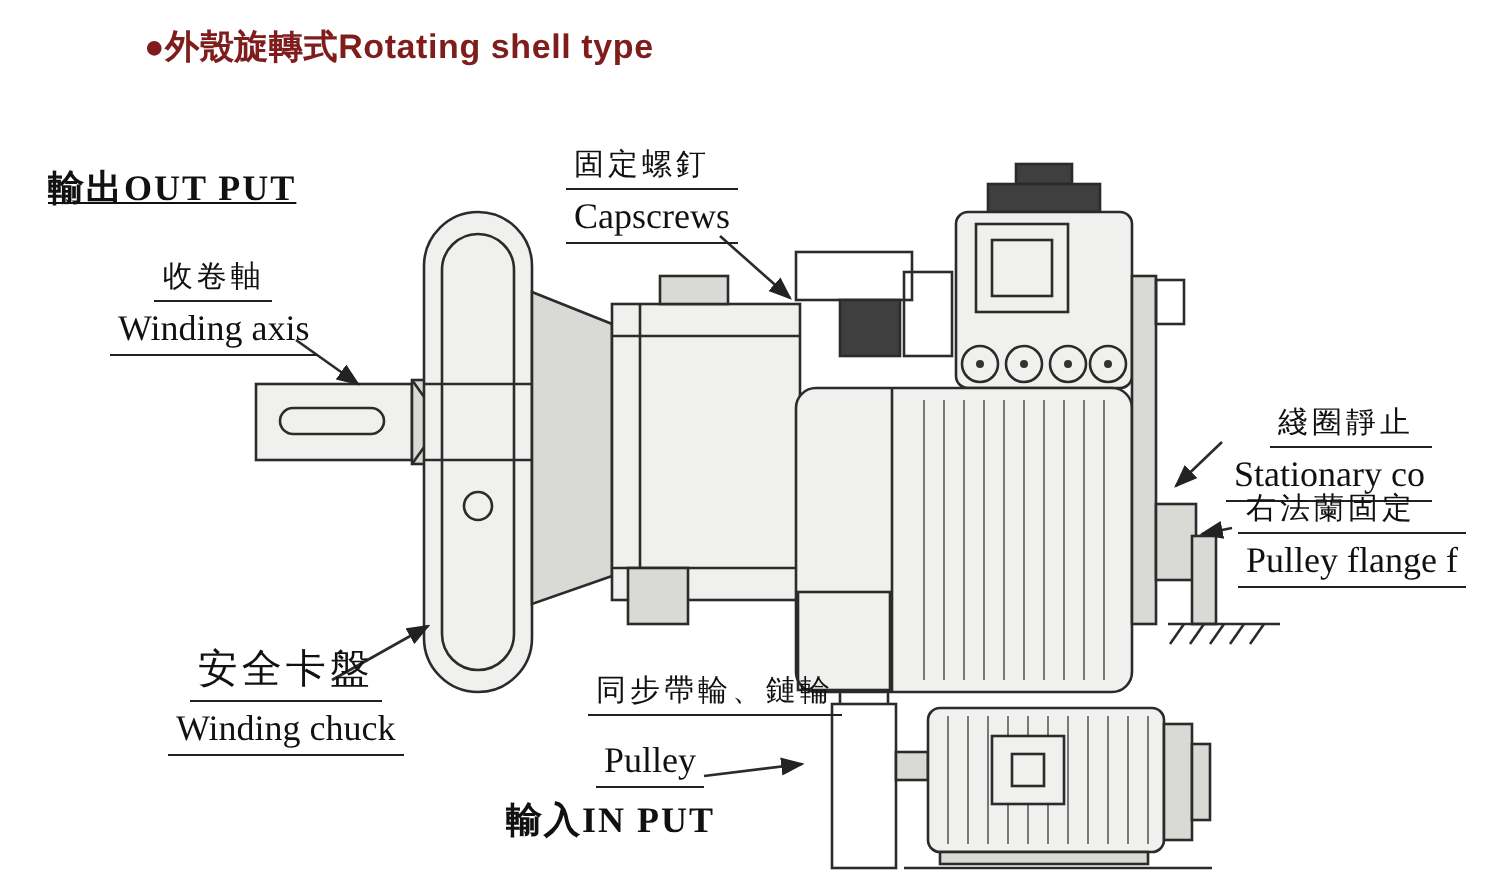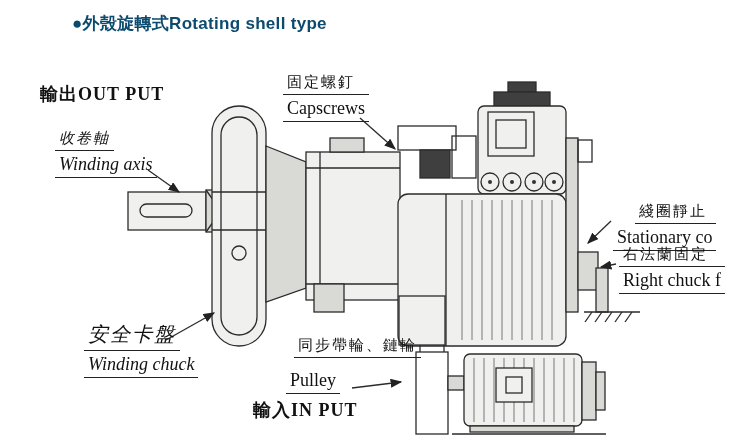--- a/index.html
+++ b/index.html
@@ -7,28 +7,28 @@
   .stage {
     position: relative; width: 747px; height: 448px;
     background: var(--background, #ffffff);
     overflow: hidden;
     font-family: "Liberation Serif", serif;
     color: var(--text, #111111);
   }
   .title {
     position: absolute; left: 72px; top: 12px; margin: 0;
     font-family: "Liberation Sans", sans-serif;
-    font-weight: bold; font-size: 17px; color: #0c4a6e; letter-spacing: .3px;
+    font-weight: bold; font-size: 17px; color: #7f1d1d; letter-spacing: .3px;
   }
   .big-label {
     position: absolute; font-weight: bold; font-size: 18px;
     letter-spacing: 1px; white-space: nowrap;
   }
   .callout { position: absolute; display: flex; flex-direction: column; gap: 3px; }
-  .callout.center { align-items: flex-start; font-style: italic; }
+  .callout.center { align-items: center; }
   .callout .ul {
     border-bottom: 1.4px solid #222; padding: 0 4px 2px; white-space: nowrap;
   }
   .zh { font-size: 15px; letter-spacing: 2px; }
   .en { font-size: 18px; }
   svg.draw { position: absolute; left: 0; top: 0; }
   .ln { fill: none; stroke: var(--stroke, #2b2b2b); stroke-width: 1.3; }
   .fl { fill: var(--fill-light, #f0f0ee); stroke: var(--stroke, #2b2b2b); stroke-width: 1.3; }
   .fm { fill: var(--fill-mid, #d9d9d6); stroke: var(--stroke, #2b2b2b); stroke-width: 1.3; }
   .fd { fill: var(--fill-dark, #3f3f3f); stroke: var(--stroke, #2b2b2b); stroke-width: 1.3; }
@@ -178,50 +178,50 @@
       <path d="M360,118 L395,149" marker-end="url(#arr)"></path>
       <path d="M611,221 L588,243" marker-end="url(#arr)"></path>
       <path d="M616,264 L601,267" marker-end="url(#arr)"></path>
       <path d="M166,340 L214,313" marker-end="url(#arr)"></path>
       <path d="M352,388 L401,382" marker-end="url(#arr)"></path>
     </g>
   </svg>
 
   <h1 class="title">●外殼旋轉式Rotating shell type</h1>
 
-  <div class="big-label" style="left:40px; top:82px;">輸出OUT PUT</div>
+  <div class="big-label" style="left:24px; top:82px;text-decoration:underline;">輸出OUT PUT</div>
 
   <div class="callout center" style="left:55px; top:129px;">
     <span class="ul zh">收卷軸</span>
     <span class="ul en">Winding axis</span>
   </div>
 
   <div class="callout" style="left:283px; top:73px;">
     <span class="ul zh">固定螺釘</span>
     <span class="ul en">Capscrews</span>
   </div>
 
   <div class="callout" style="left:613px; top:202px;">
     <span class="ul zh" style="margin-left:22px;">綫圈靜止</span>
     <span class="ul en">Stationary co</span>
   </div>
 
   <div class="callout" style="left:619px; top:245px;">
     <span class="ul zh">右法蘭固定</span>
-    <span class="ul en">Right chuck f</span>
+    <span class="ul en">Pulley flange f</span>
   </div>
 
   <div class="callout center" style="left:84px; top:321px;">
     <span class="ul zh" style="font-size:20px;">安全卡盤</span>
     <span class="ul en">Winding chuck</span>
   </div>
 
   <div class="callout" style="left:256px; top:336px;margin-left:38px;">
     <span class="ul zh">同步帶輪、鏈輪</span>
   </div>
 
-  <div class="callout" style="left:286px; top:370px;">
+  <div class="callout" style="left:298px; top:370px;">
     <span class="ul en">Pulley</span>
   </div>
 
   <div class="big-label" style="left:253px; top:398px;">輸入IN PUT</div>
 
 </div>
 
 </body></html>

